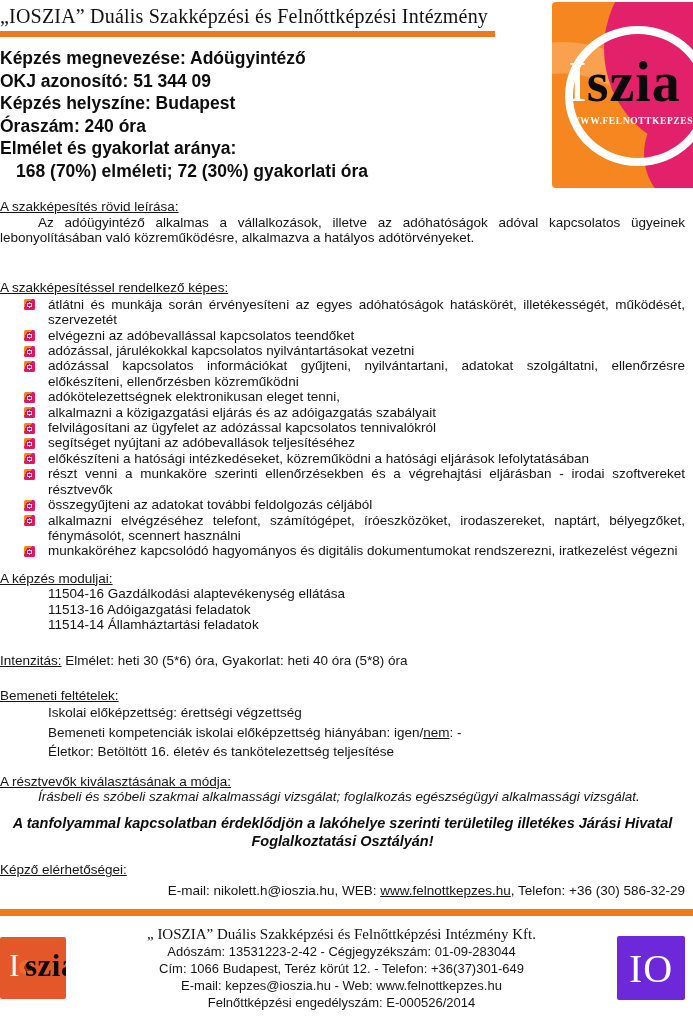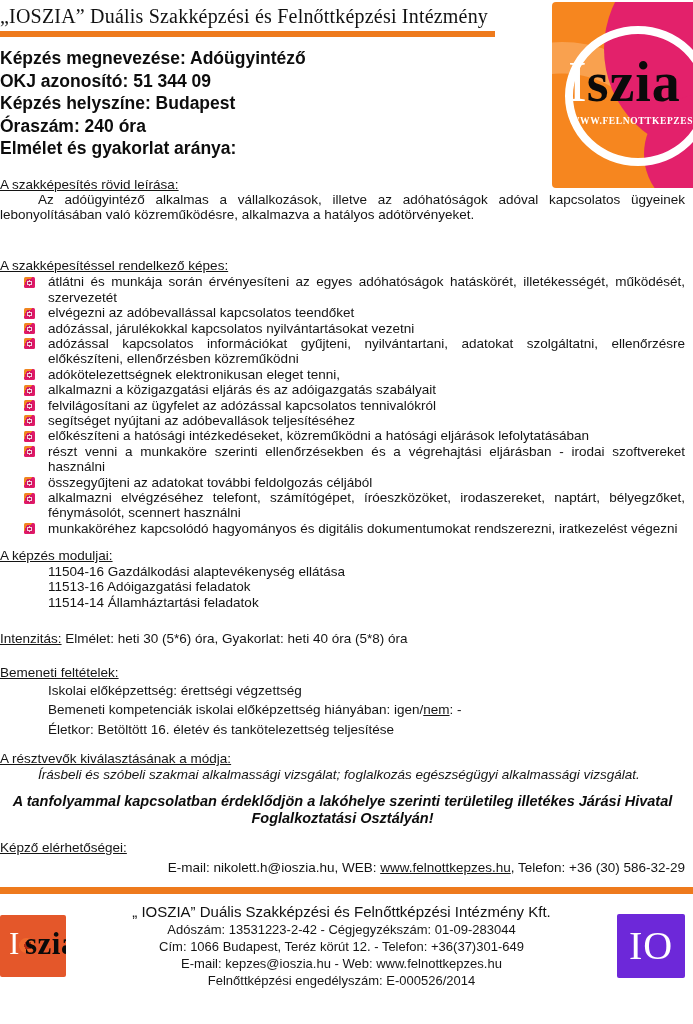--- a/index.html
+++ b/index.html
@@ -108,21 +108,21 @@
   .f-logo-left .fdot{
     position:absolute;left:19px;top:23px;width:15px;height:15px;border-radius:50%;
     background:radial-gradient(circle at 60% 50%, #b02c12 0 4px, #ef6a2e 4px);
   }
   .f-logo-left .fszia{
     position:absolute;left:25px;top:12px;color:#0a0a0a;font-weight:bold;
     font-family:"Liberation Serif",serif;font-size:31px;line-height:34px;letter-spacing:.5px;
   }
   .f-center{flex:1;text-align:center;padding:0 6px;}
   .f-company{
-    font-family:Liberation Sans, sans-serif;font-size:15px;line-height:18px;color:#111;
+    font-family:Liberation Serif, serif;font-size:15px;line-height:18px;color:#111;
   }
   .f-line{font-size:13px;line-height:17px;color:#161616;}
   .f-logo-right{
     flex:0 0 68px;width:68px;height:64px;background:#6d28d9;border-radius:2px;
     display:flex;align-items:center;justify-content:center;
     font-family:"Liberation Serif",serif;font-size:40px;color:#ffffff;letter-spacing:1px;
   }
 </style>
 </head>
 <body>
@@ -140,20 +140,21 @@
     <div class="logo-word"><span class="li">I</span><span class="lszia">szia</span></div>
     <div class="logo-site">WWW.FELNOTTKEPZES.HU</div>
   </div>
 
   <div class="course-block">
     <div>Képzés megnevezése: Adóügyintéző</div>
     <div>OKJ azonosító: 51 344 09</div>
     <div>Képzés helyszíne: Budapest</div>
     <div>Óraszám: 240 óra</div>
     <div>Elmélet és gyakorlat aránya:</div>
+    <div class="indented">168 (70%) elméleti; 72 (30%) gyakorlati óra</div>
   </div>
 
   <div class="section-heading mt-desc">A szakképesítés rövid leírása:</div>
   <p class="body-par">Az adóügyintéző alkalmas a vállalkozások, illetve az adóhatóságok adóval kapcsolatos ügyeinek lebonyolításában való közreműködésre, alkalmazva a hatályos adótörvényeket.</p>
 
   <div class="section-heading mt-comp">A szakképesítéssel rendelkező képes:</div>
   <div class="bullets">
 
       <div class="bullet-row">
         <span class="b-icon"></span>
@@ -195,21 +196,21 @@
         <span class="bullet-text">segítséget nyújtani az adóbevallások teljesítéséhez</span>
       </div>
 
       <div class="bullet-row">
         <span class="b-icon"></span>
         <span class="bullet-text">előkészíteni a hatósági intézkedéseket, közreműködni a hatósági eljárások lefolytatásában</span>
       </div>
 
       <div class="bullet-row">
         <span class="b-icon"></span>
-        <span class="bullet-text">részt venni a munkaköre szerinti ellenőrzésekben és a végrehajtási eljárásban - irodai szoftvereket használni</span>
+        <span class="bullet-text">részt venni a munkaköre szerinti ellenőrzésekben és a végrehajtási eljárásban - irodai szoftvereket résztvevők</span>
       </div>
 
       <div class="bullet-row">
         <span class="b-icon"></span>
         <span class="bullet-text">összegyűjteni az adatokat további feldolgozás céljából</span>
       </div>
 
       <div class="bullet-row">
         <span class="b-icon"></span>
         <span class="bullet-text">alkalmazni elvégzéséhez telefont, számítógépet, íróeszközöket, irodaszereket, naptárt, bélyegzőket, fénymásolót, scennert használni</span>

